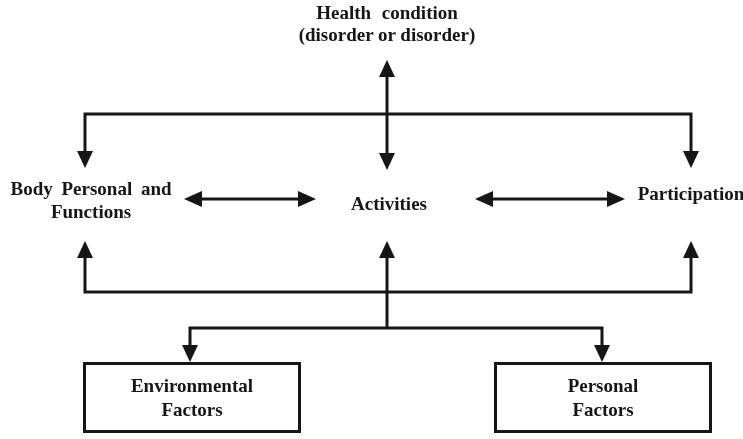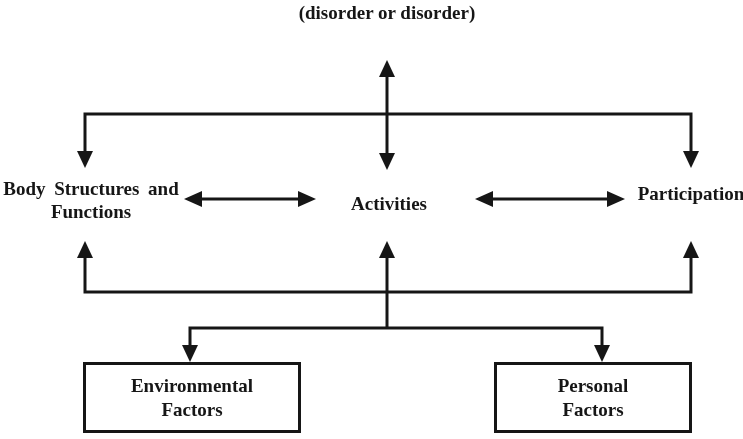--- a/index.html
+++ b/index.html
@@ -43,21 +43,21 @@
     font-weight:bold;
     font-size:19px;
     line-height:24px;
     background:var(--bg);
   }
   #health-condition{left:237px;top:2px;width:300px;}
   #body-functions{left:0px;top:177px;width:182px;}
   #activities{left:329px;top:193px;width:120px;}
   #participation{left:627px;top:183px;width:128px;}
   #environmental-factors{left:83px;top:362px;width:218px;height:71px;}
-  #personal-factors{left:494px;top:362px;width:198px;height:71px;}
+  #personal-factors{left:494px;top:362px;width:218px;height:71px;}
 </style>
 </head>
 <body>
 
 <div id="stage">
 
   <svg id="connectors" viewBox="0 0 743 439" xmlns="http://www.w3.org/2000/svg">
 
     <g>
       <line x1="387" y1="75" x2="387" y2="155"></line>
@@ -92,25 +92,26 @@
     </g>
 
     <g>
       <path d="M190,345 L190,328 L602,328 L602,345"></path>
       <polygon points="190,362 182,345 198,345"></polygon>
       <polygon points="602,362 594,345 610,345"></polygon>
     </g>
   </svg>
 
   <div id="health-condition" class="label">
+    <div class="ws1">Health condition</div>
     <div>(disorder or disorder)</div>
   </div>
 
   <div id="body-functions" class="label lh23">
-    <div class="ws2">Body Structures and</div>
+    <div class="ws2">Body Personal and</div>
     <div>Functions</div>
   </div>
 
   <div id="activities" class="label">
     <div>Activities</div>
   </div>
 
   <div id="participation" class="label">
     <div>Participation</div>
   </div>

